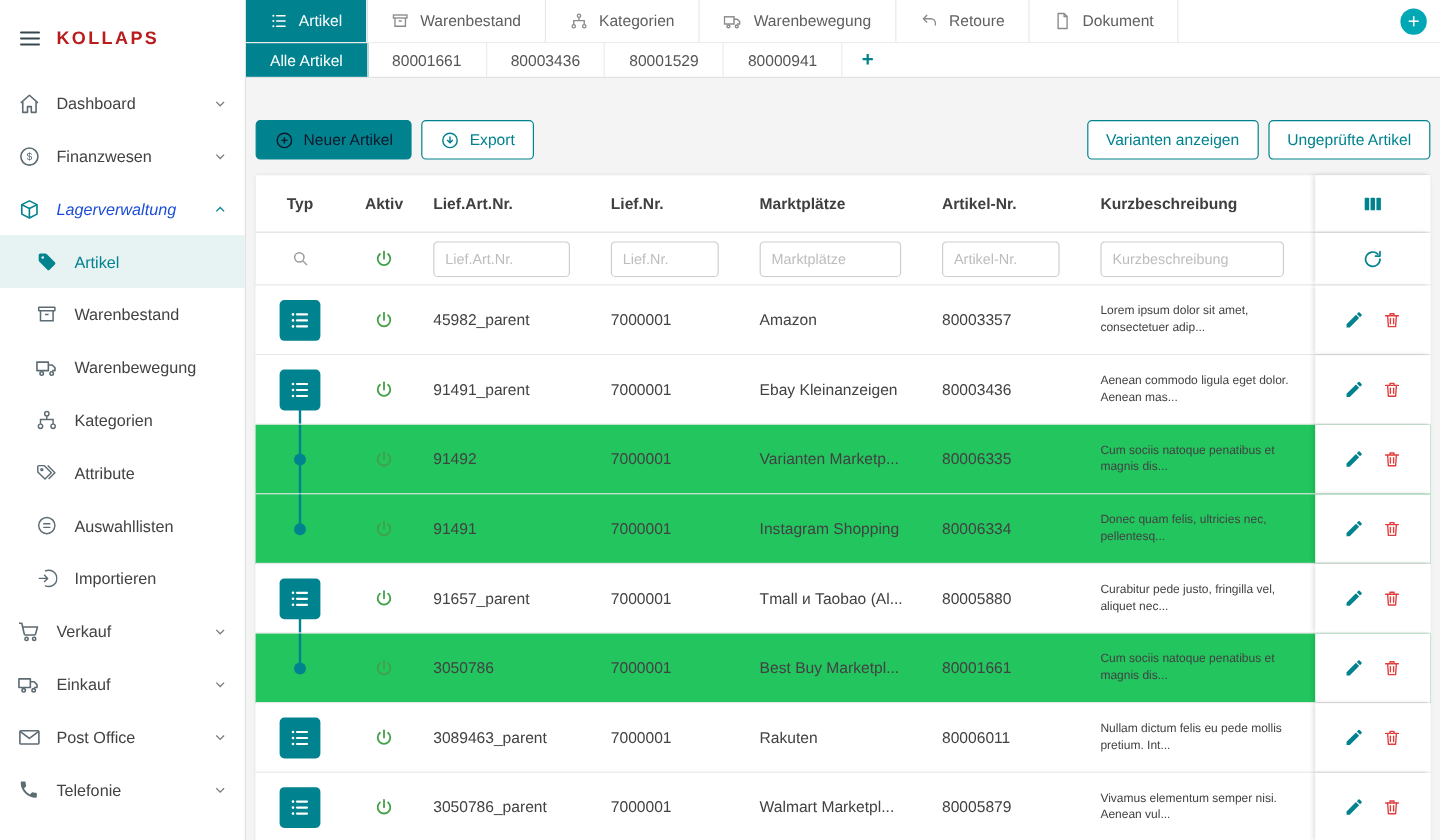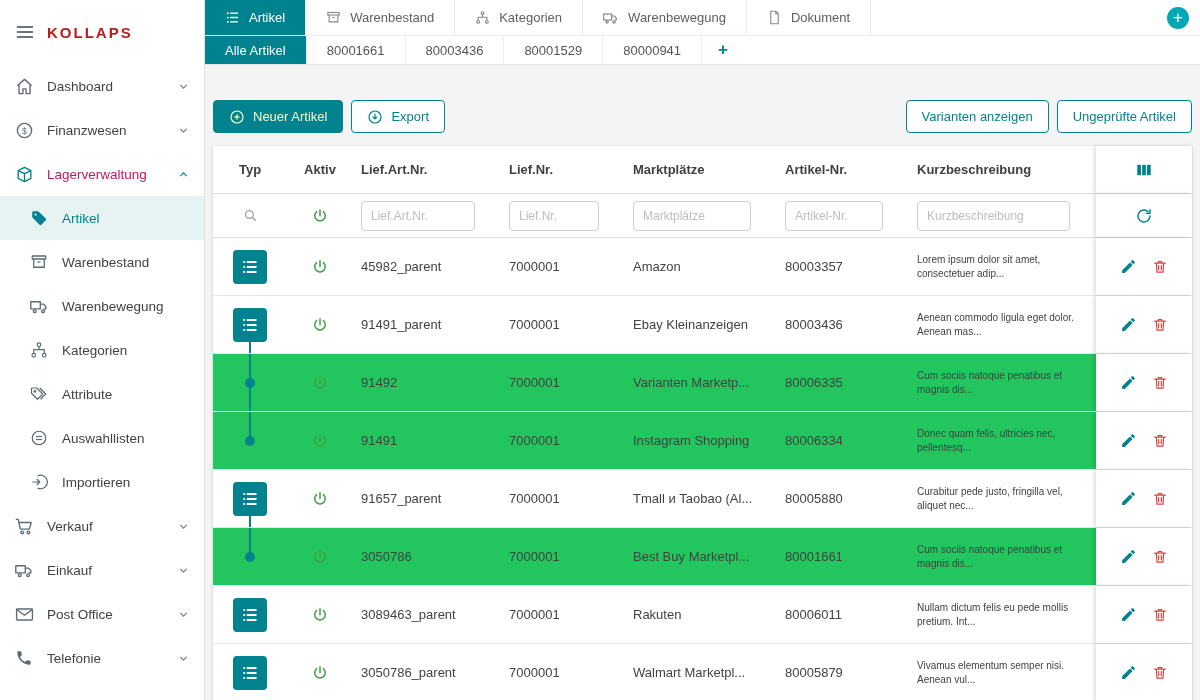--- a/index.html
+++ b/index.html
@@ -11,21 +11,21 @@
   
   .sidebar { width:205px; flex-shrink:0; background:#fff; border-right:1px solid #e2e2e2; }
   .logo-row { display:flex; align-items:center; gap:12px; height:64px; padding:0 15px; }
   .logo-text { font-weight:bold; font-size:15px; letter-spacing:2px; color:#b91c1c; }
   .nav-item { display:flex; align-items:center; height:44px; padding:0 14px; font-size:13.5px;
     color:#424242; cursor:pointer; }
   .nav-item .icon { width:20px; height:20px; margin-right:13px; color:#5d6b73;
     display:flex; align-items:center; justify-content:center; }
   .nav-item .label { flex:1; white-space:nowrap; }
   .nav-item .chev { color:#7a7a7a; }
-  .nav-item.active { color:#be185d; }
+  .nav-item.active { color:#1d4ed8;font-style:italic; }
   .nav-item.active .icon, .nav-item.active .chev { color:#00838f; }
   .sub-item { padding-left:29px; }
   .sub-item.selected { background:#e7f2f3; color:#00838f; }
   .sub-item.selected .icon { color:#00838f; }
 
   
   .main { flex:1; min-width:0; display:flex; flex-direction:column; background:#f4f4f4; }
   .tabbar { height:36px; background:#fff; display:flex; align-items:stretch; border-bottom:1px solid #ededed; }
   .tab { display:flex; align-items:center; gap:9px; padding:0 20px; font-size:13px; color:#5f5f5f;
     border-right:1px solid #e9e9e9; cursor:pointer; white-space:nowrap; }
@@ -42,21 +42,21 @@
     border-right:1px solid #ececec; cursor:pointer; white-space:nowrap; }
   .subtab.active { background:var(--primary); color:#fff; }
   .subtab-add { display:flex; align-items:center; padding:0 16px; color:var(--primary);
     font-size:17px; font-weight:bold; cursor:pointer; }
 
   .content { flex:1; padding:35px 8px 0 8px; overflow:hidden; }
   .toolbar { display:flex; align-items:center; margin-bottom:13px; }
   .btn { height:33px; border:1px solid var(--primary); border-radius:4px; background:#fff;
     color:var(--primary); font-size:13px; display:inline-flex; align-items:center; gap:8px;
     padding:0 15px; cursor:pointer; font-family:inherit; white-space:nowrap; }
-  .btn.primary { background:var(--primary); color:#fef9c3; }
+  .btn.primary { background:var(--primary); color:#0f172a; }
   .ml16 { margin-left:8px; }
   .spacer { flex:1; }
 
   
   .card { background:#fff; box-shadow:0 1px 3px rgba(0,0,0,.18); }
   .grid-row { display:grid; grid-template-columns:74px 66px 148px 124px 152px 132px 1fr 96px;
     align-items:center; }
   .thead { height:48px; font-size:13px; font-weight:bold; color:#3f3f3f; border-bottom:1px solid #e0e0e0; }
   .tfilter { height:44px; border-bottom:1px solid #e0e0e0; }
   .trow { height:58px; font-size:13px; color:#424242; border-bottom:1px solid #e7e7e7; background:#fff; cursor:pointer; }
@@ -333,20 +333,29 @@
               <path d="M13 9h4l3 3v3h-3"></path>
               <circle cx="6" cy="18" r="1.8"></circle>
               <circle cx="16.5" cy="18" r="1.8"></circle>
             </svg>
           </span>
         <span>Warenbewegung</span>
       </div>
       <div class="tab">
         <span class="ticon">
             <svg width="15" height="15" viewBox="0 0 24 24" fill="none" stroke="currentColor" stroke-width="1.8" stroke-linejoin="round">
+              <path d="M9 14 4 9l5-5"></path>
+              <path d="M4 9h10a6 6 0 0 1 6 6v3"></path>
+            </svg>
+          </span>
+        <span>Retoure</span>
+      </div>
+      <div class="tab">
+        <span class="ticon">
+            <svg width="15" height="15" viewBox="0 0 24 24" fill="none" stroke="currentColor" stroke-width="1.8" stroke-linejoin="round">
               <path d="M6 2h8l4 4v16H6z"></path>
               <path d="M14 2v4h4"></path>
             </svg>
           </span>
         <span>Dokument</span>
       </div>
       <div class="tab tab-spacer"></div>
       <div class="add-circle">
           <span>+</span>
         </div>

